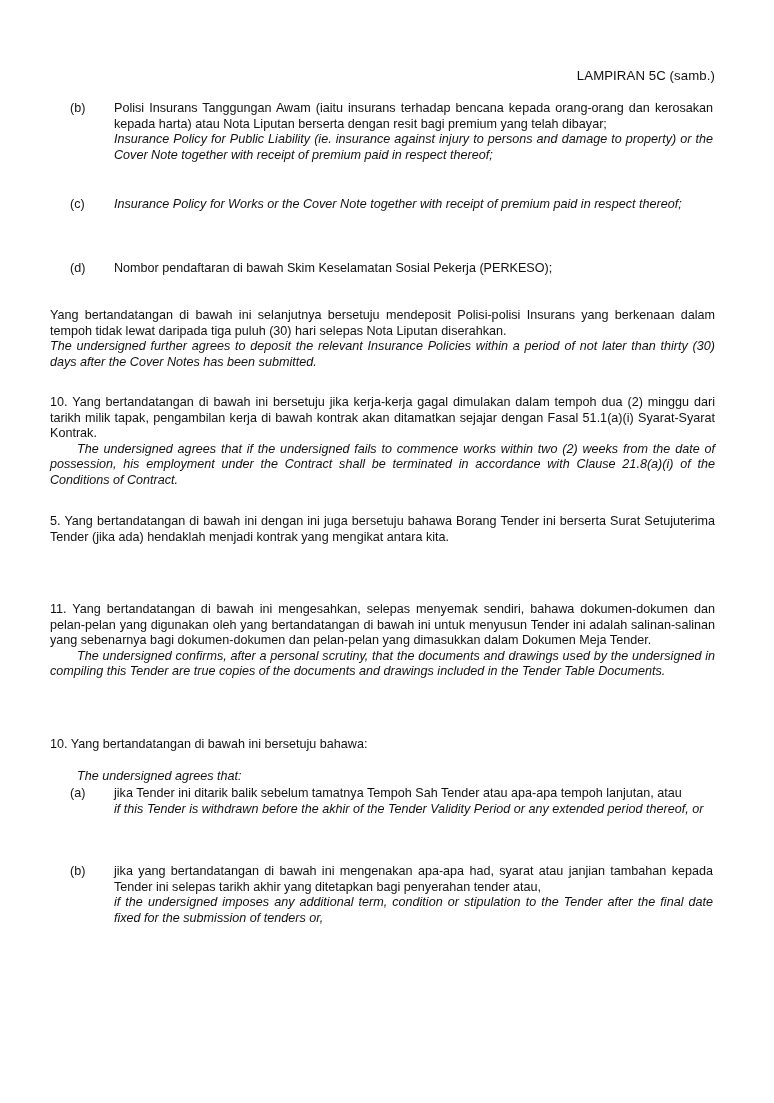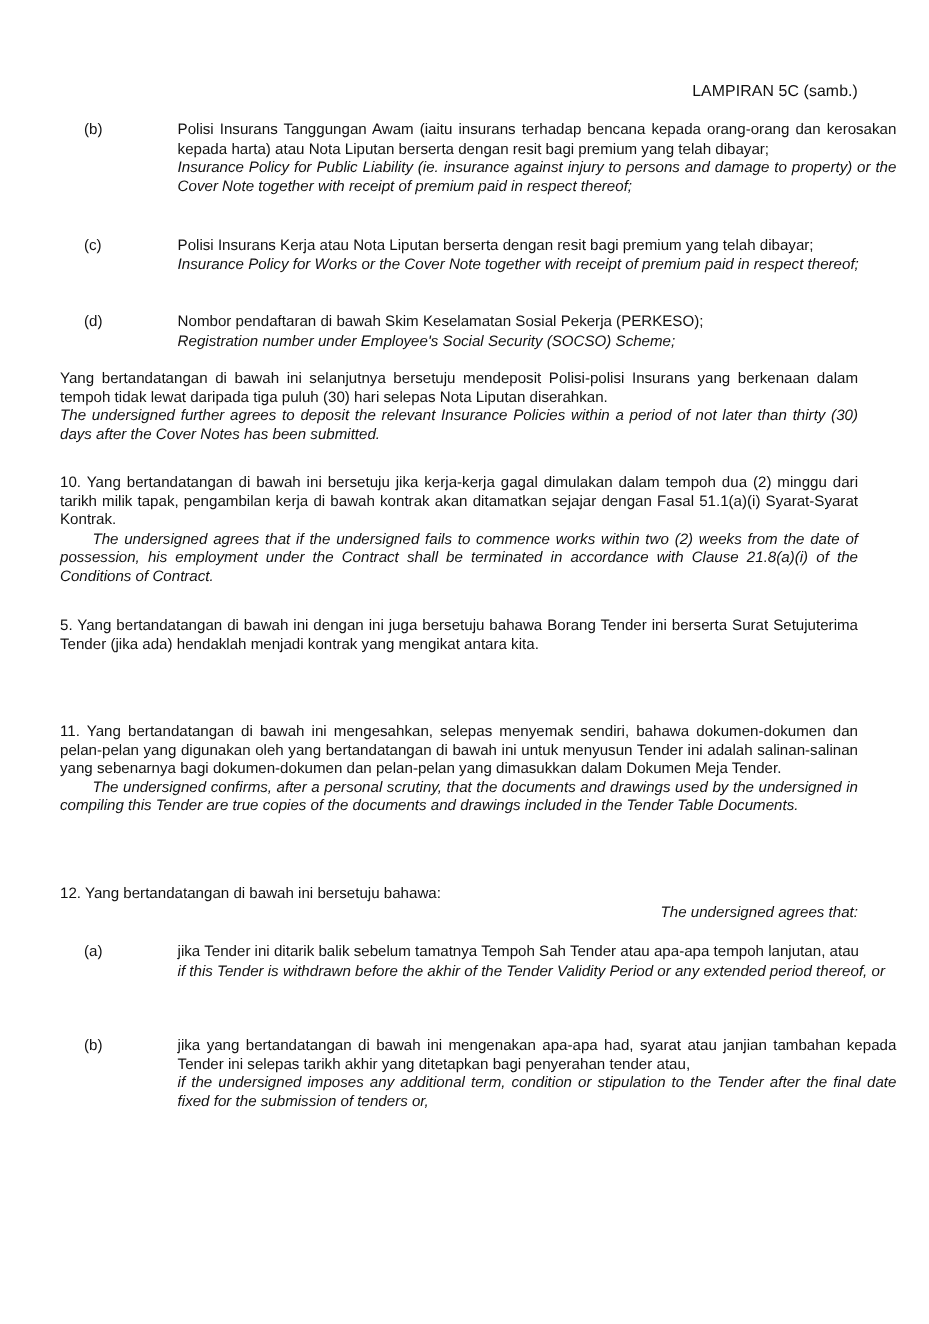--- a/index.html
+++ b/index.html
@@ -39,63 +39,61 @@
       position: absolute;
       left: 50px;
       width: 665px;
     }
     .item .marker {
       position: absolute;
       left: 20px;
       top: 0;
     }
     .item .body {
-      margin-left: 98px;
+      margin-left: 64px;
       width: 599px;
     }
     .ms, .en {
       text-align: justify;
       margin: 0;
     }
     .en { font-style: italic; }
     .indent-first { text-indent: 27px; }
     .sub-en {
       margin-left: 27px;
       font-style: italic;
     }
-    p { margin: 0; text-align: right; }
+    p { margin: 16px; }
   </style>
 </head>
 <body>
 
 <div class="page">
 
   <div class="header-label">LAMPIRAN 5C (samb.)</div>
 
   <div class="item" style="top:101px;">
     <span class="marker">(b)</span>
     <div class="body">
       <p class="ms">Polisi Insurans Tanggungan Awam (iaitu insurans terhadap bencana kepada orang-orang dan kerosakan kepada harta) atau Nota Liputan berserta dengan resit bagi premium yang telah dibayar;</p>
       <p class="en">Insurance Policy for Public Liability (ie. insurance against injury to persons and damage to property) or the Cover Note  together with receipt of premium paid in respect thereof;</p>
     </div>
   </div>
 
   <div class="item" style="top:197px;">
     <span class="marker">(c)</span>
     <div class="body">
-      <p class="ms">Polisi Insurans Kerja atau Nota Liputan berserta dengan resit bagi premium yang telah dibayar;</p>
       <p class="en">Insurance Policy for Works or the Cover Note together with receipt of premium paid in respect thereof;</p>
     </div>
   </div>
 
   <div class="item" style="top:261px;">
     <span class="marker">(d)</span>
     <div class="body">
       <p class="ms">Nombor pendaftaran di bawah Skim Keselamatan Sosial Pekerja (PERKESO);</p>
-      <p class="en">Registration number under Employee's Social Security (SOCSO) Scheme;</p>
     </div>
   </div>
 
   <div class="block" style="top:308px;">
     <p class="ms">Yang bertandatangan di bawah ini selanjutnya bersetuju mendeposit Polisi-polisi Insurans yang berkenaan dalam tempoh tidak lewat daripada tiga puluh (30) hari selepas Nota Liputan diserahkan.</p>
     <p class="en">The undersigned further agrees to deposit the relevant Insurance Policies within a period of not later than thirty (30) days after the Cover Notes has been submitted.</p>
   </div>
 
   <div class="block" style="top:395px;">
     <p class="ms">10. Yang bertandatangan di bawah ini bersetuju jika kerja-kerja gagal dimulakan dalam tempoh dua (2) minggu dari tarikh milik tapak, pengambilan kerja di bawah kontrak akan ditamatkan sejajar dengan Fasal 51.1(a)(i) Syarat-Syarat Kontrak.</p>
@@ -105,21 +103,21 @@
   <div class="block" style="top:514px;">
     <p class="ms">5.  Yang bertandatangan di bawah ini dengan ini juga bersetuju bahawa Borang Tender ini berserta Surat Setujuterima Tender (jika ada) hendaklah menjadi kontrak yang mengikat  antara kita.</p>
   </div>
 
   <div class="block" style="top:602px;">
     <p class="ms">11. Yang bertandatangan di bawah ini mengesahkan, selepas menyemak sendiri, bahawa dokumen-dokumen dan pelan-pelan yang digunakan oleh yang bertandatangan di bawah ini untuk menyusun Tender ini adalah salinan-salinan yang sebenarnya bagi dokumen-dokumen dan pelan-pelan yang dimasukkan dalam Dokumen Meja Tender.</p>
     <p class="en indent-first">The undersigned   confirms, after a personal scrutiny, that the documents and drawings used by the undersigned in compiling this Tender are true copies of the documents and  drawings  included in the Tender Table Documents.</p>
   </div>
 
   <div class="block" style="top:737px;">
-    <p class="ms">12.  Yang bertandatangan di bawah ini bersetuju bahawa:</p>
+    <p class="ms">10.  Yang bertandatangan di bawah ini bersetuju bahawa:</p>
     <p class="sub-en">The undersigned agrees that:</p>
   </div>
 
   <div class="item" style="top:786px;">
     <span class="marker">(a)</span>
     <div class="body">
       <p class="ms">jika Tender ini ditarik balik sebelum tamatnya Tempoh Sah Tender atau apa-apa tempoh lanjutan, atau</p>
       <p class="en">if this Tender is withdrawn before the akhir of the Tender Validity Period or any extended period thereof, or</p>
     </div>
   </div>

